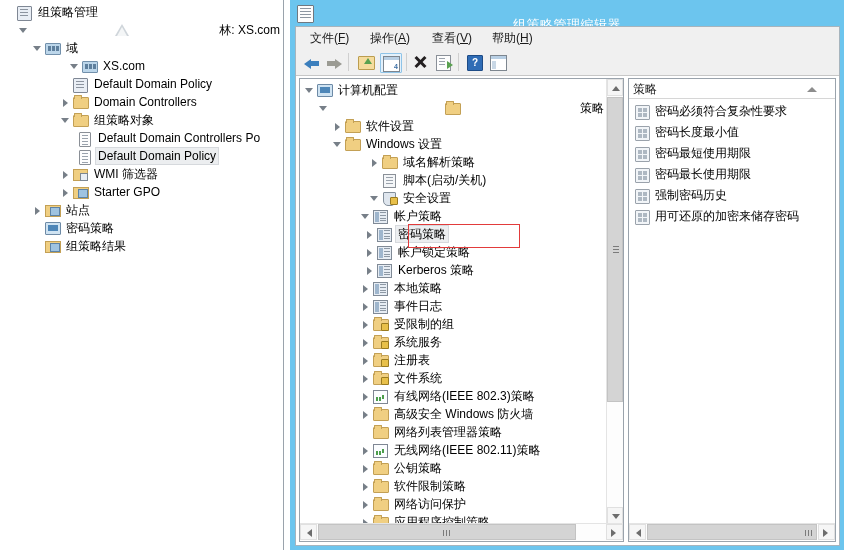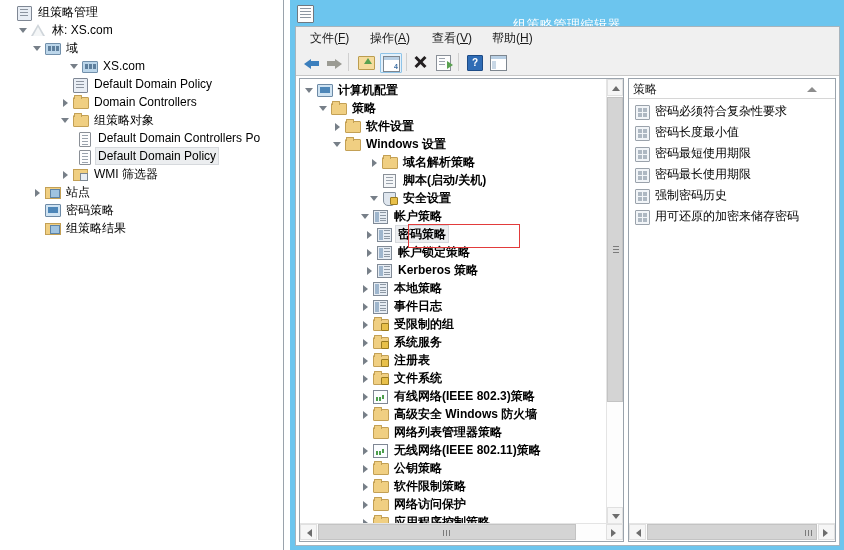--- a/index.html
+++ b/index.html
@@ -137,21 +137,21 @@
   .tb-export b{position:absolute;right:-3px;bottom:1px;width:0;height:0;border-left:6px solid #59a14f;border-top:4px solid transparent;border-bottom:4px solid transparent;}
   .tb-help{position:absolute;left:3px;top:2px;width:14px;height:14px;background:#2f6cb5;border:1px solid #1d4b86;border-radius:1px;color:#fff;
     font-size:10px;line-height:13px;text-align:center;font-weight:bold;}
   .tb-showhide{position:absolute;left:2px;top:2px;width:15px;height:14px;background:#fff;border:1px solid #7d868f;}
   .tb-showhide i{position:absolute;left:0;top:0;right:0;height:3px;background:#b8cfe4;}
   .tb-showhide b{position:absolute;left:1px;top:5px;width:4px;bottom:1px;background:#c9d8e6;}
 
   
   #pane-tree{
     position:absolute;left:3px;top:51px;width:325px;bottom:3px;
-    border:1px solid #9aa3ac;background:#ffffff;box-sizing:border-box;overflow:hidden;font-weight:bold;
+    border:1px solid #9aa3ac;background:#ffffff;box-sizing:border-box;overflow:hidden;
   }
   #pane-list{
     position:absolute;left:332px;top:51px;right:3px;bottom:3px;
     border:1px solid #9aa3ac;background:#ffffff;box-sizing:border-box;overflow:hidden;
   }
   #tree-inner{position:absolute;left:0;top:0;right:16px;bottom:17px;overflow:hidden;padding-top:2px;}
 
   
   .vsb{position:absolute;top:0;right:0;width:16px;bottom:17px;background:#fdfdfd;border-left:1px solid #e4e4e4;}
   .vsb .btn{position:absolute;left:0;width:16px;height:17px;background:#f6f6f6;border:1px solid #e0e0e0;box-sizing:border-box;}
@@ -190,21 +190,21 @@
   .ic-setting i{position:absolute;left:2px;top:2px;width:4px;height:4px;background:#aeb8c2;box-shadow:5px 0 0 #aeb8c2,0 5px 0 #aeb8c2,5px 5px 0 #aeb8c2;}
   .lrow .ltxt{font-size:12px;color:#000;}
 
   
   #red-box{
     position:absolute;left:408px;top:224px;width:112px;height:24px;
     border:1.5px solid #e23b3b;box-sizing:border-box;pointer-events:none;z-index:30;
   }
 
   
-  .d0{padding-left:4px;} .d1{padding-left:18px;} .d2{padding-left:32px;}
+  .d0{padding-left:4px;} .d1{padding-left:18px;justify-content:space-between;} .d2{padding-left:32px;}
   .d3{padding-left:69px;} .d4{padding-left:60px;} .d5{padding-left:64px;}
 </style>
 </head>
 <body>
 
 <div class="root">
 
   <div id="left-window">
     <div id="left-tree">
         <div class="trow d0">
@@ -285,20 +285,29 @@
           <span class="lbl">Default Domain Policy</span>
         </div>
         <div class="trow d4">
           <span class="exp closed"></span>
           <span class="ico">
             <span class="ic-wmi">
               <i></i>
             </span>
           </span>
           <span class="lbl">WMI 筛选器</span>
+        </div>
+        <div class="trow d4">
+          <span class="exp closed"></span>
+          <span class="ico">
+            <span class="ic-site">
+              <i></i>
+            </span>
+          </span>
+          <span class="lbl">Starter GPO</span>
         </div>
         <div class="trow d2">
           <span class="exp closed"></span>
           <span class="ico">
             <span class="ic-site">
               <i></i>
             </span>
           </span>
           <span class="lbl">站点</span>
         </div>

